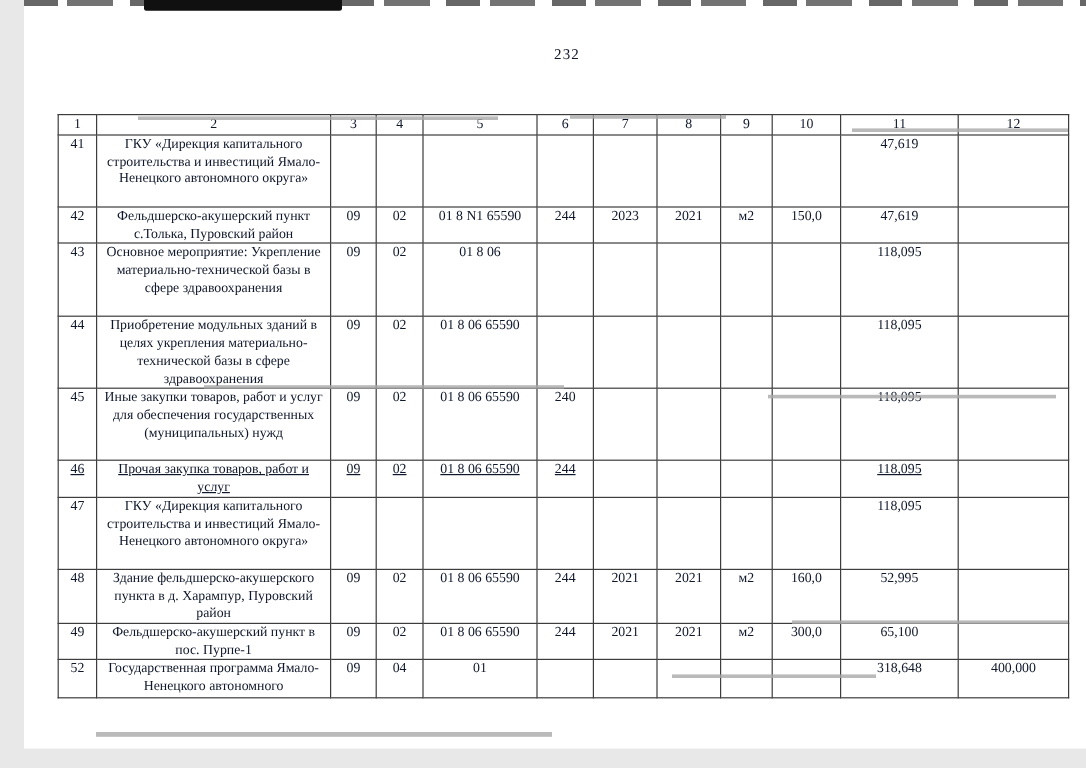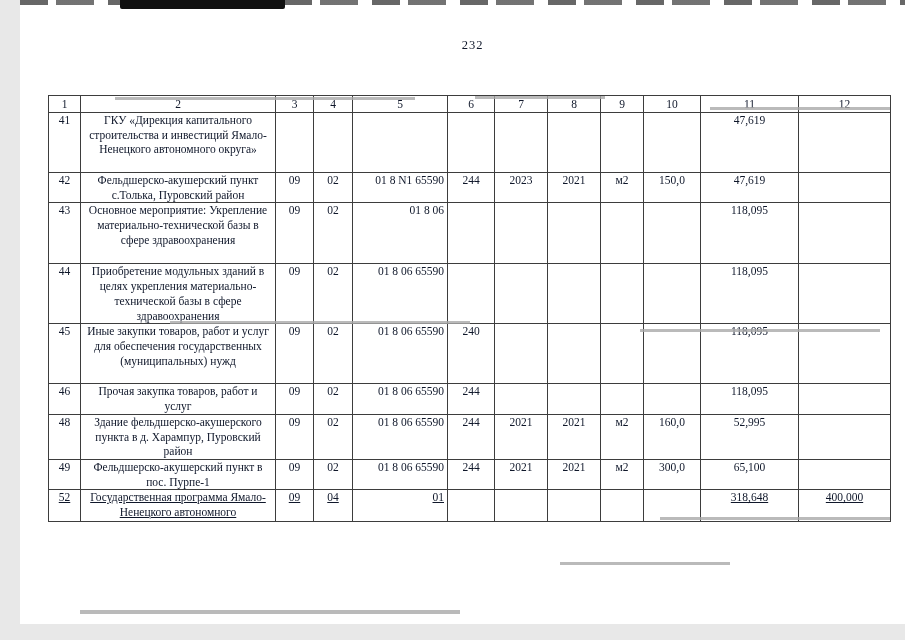--- a/index.html
+++ b/index.html
@@ -46,21 +46,21 @@
   }
   table.budget th {
     font-weight: normal;
     text-align: center;
     height: 17px;
     line-height: 16px;
     padding: 0;
   }
   td.c-num  { text-align: center; }
   td.c-name { text-align: center; padding-left: 5px; padding-right: 2px; }
-  td.c-code { text-align: right; padding-left: 6px; white-space: nowrap; }
+  td.c-code { text-align: center; padding-left: 6px; white-space: nowrap; }
   td.c-val  { text-align: center; white-space: nowrap; }
   
   .artifact {
     position: absolute; height: 3px; background: #a9a9a9; opacity: .8;
     pointer-events: none;
   }
 </style>
 </head>
 <body>
 
@@ -166,27 +166,41 @@
           <td class="c-val">02</td>
           <td class="c-code">01 8 06 65590</td>
           <td class="c-val">240</td>
           <td class="c-val"></td>
           <td class="c-val"></td>
           <td class="c-val"></td>
           <td class="c-val"></td>
           <td class="c-val">118,095</td>
           <td class="c-val"></td>
         </tr>
-        <tr style="height: 30px;">
+        <tr style="height: 30px; text-decoration: underline;">
           <td class="c-num">46</td>
           <td class="c-name">Прочая закупка товаров, работ и услуг</td>
           <td class="c-val">09</td>
           <td class="c-val">02</td>
           <td class="c-code">01 8 06 65590</td>
           <td class="c-val">244</td>
+          <td class="c-val"></td>
+          <td class="c-val"></td>
+          <td class="c-val"></td>
+          <td class="c-val"></td>
+          <td class="c-val">118,095</td>
+          <td class="c-val"></td>
+        </tr>
+        <tr style="height: 60px;">
+          <td class="c-num">47</td>
+          <td class="c-name">ГКУ «Дирекция капитального строительства и инвестиций Ямало-Ненецкого автономного округа»</td>
+          <td class="c-val"></td>
+          <td class="c-val"></td>
+          <td class="c-code"></td>
+          <td class="c-val"></td>
           <td class="c-val"></td>
           <td class="c-val"></td>
           <td class="c-val"></td>
           <td class="c-val"></td>
           <td class="c-val">118,095</td>
           <td class="c-val"></td>
         </tr>
         <tr style="height: 45px;">
           <td class="c-num">48</td>
           <td class="c-name">Здание фельдшерско-акушерского пункта в д. Харампур, Пуровский район</td>
@@ -208,21 +222,21 @@
           <td class="c-val">02</td>
           <td class="c-code">01 8 06 65590</td>
           <td class="c-val">244</td>
           <td class="c-val">2021</td>
           <td class="c-val">2021</td>
           <td class="c-val">м2</td>
           <td class="c-val">300,0</td>
           <td class="c-val">65,100</td>
           <td class="c-val"></td>
         </tr>
-        <tr style="height: 32px; text-decoration: underline;">
+        <tr style="height: 32px;">
           <td class="c-num">52</td>
           <td class="c-name">Государственная программа Ямало-Ненецкого автономного</td>
           <td class="c-val">09</td>
           <td class="c-val">04</td>
           <td class="c-code">01</td>
           <td class="c-val"></td>
           <td class="c-val"></td>
           <td class="c-val"></td>
           <td class="c-val"></td>
           <td class="c-val"></td>

